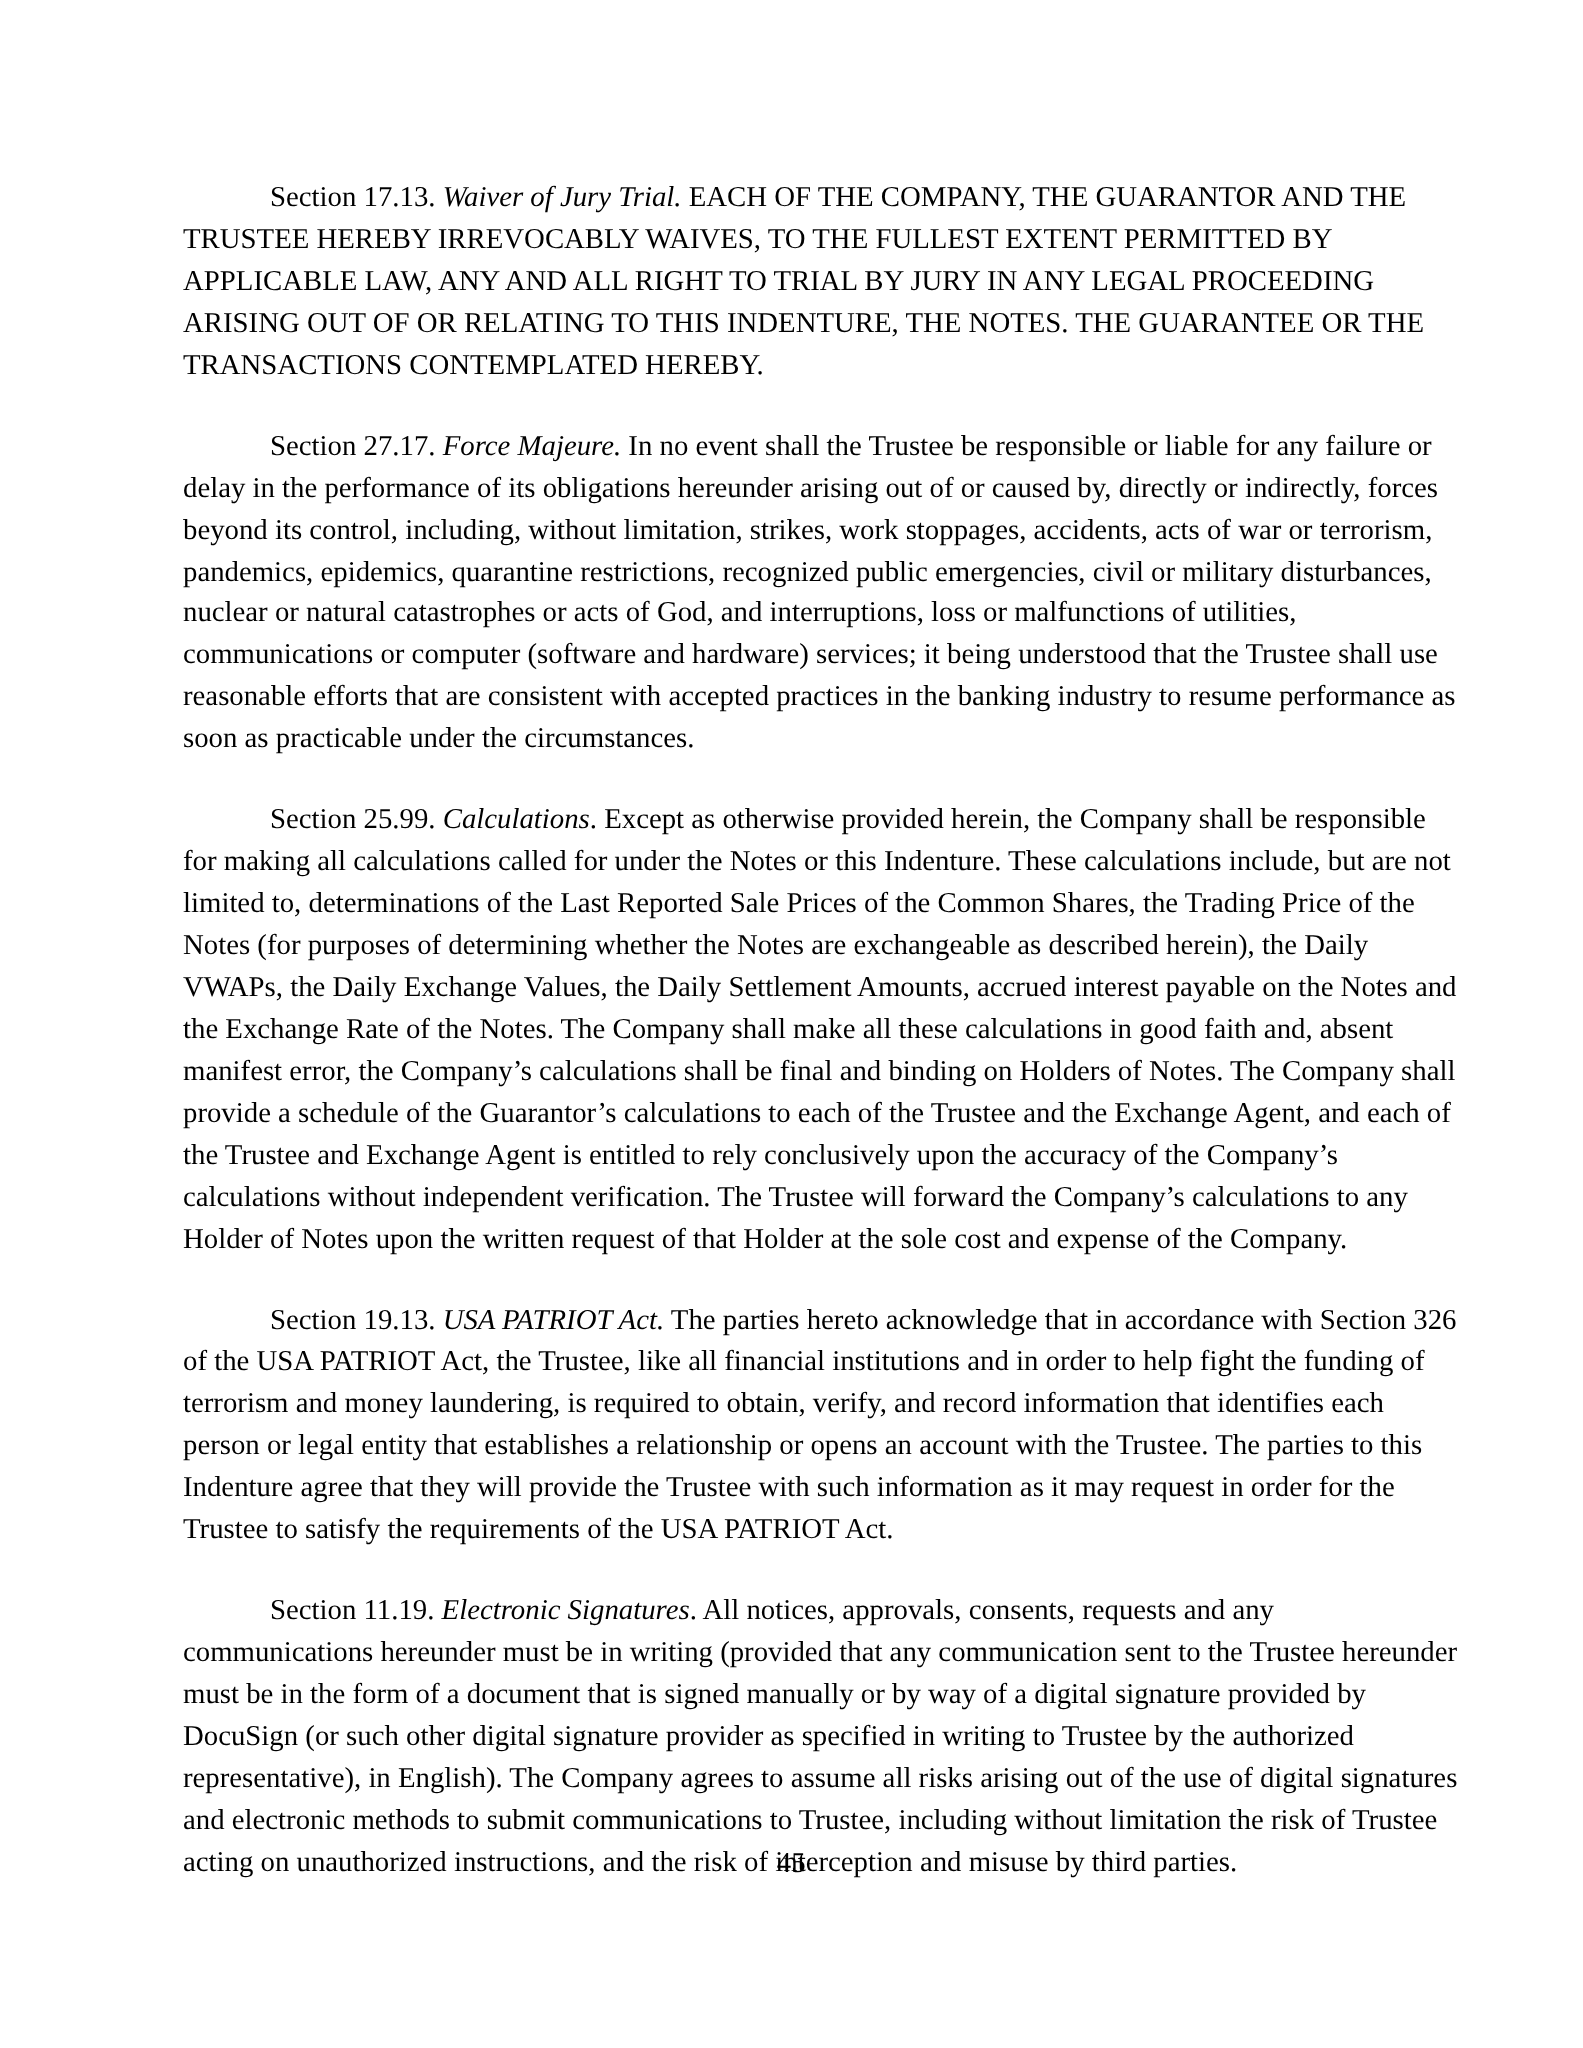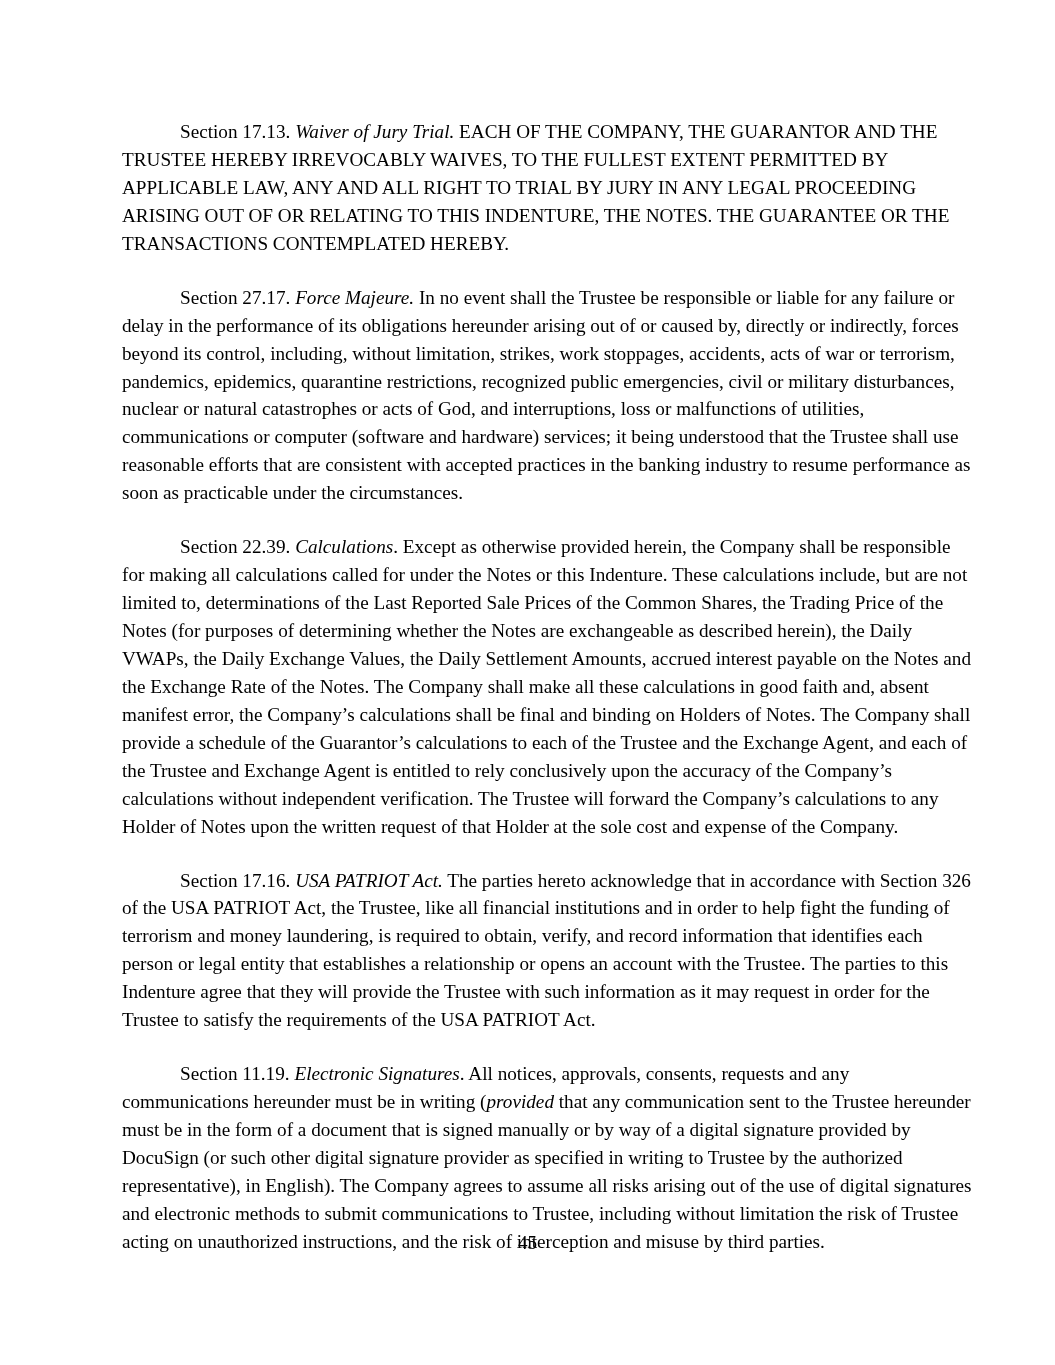--- a/index.html
+++ b/index.html
@@ -32,21 +32,20 @@
   .para:last-of-type {
     margin-bottom: 0;
   }
   .sec-label {
     font-style: normal;
   }
   .sec-title {
     font-style: italic;
   }
   .inline-italic {
-    font-style: italic;
   }
   .page-number {
     position: absolute;
     left: 0;
     right: 0;
     top: 1232px;
     text-align: center;
     font-size: 19.2px;
   }
 </style>
@@ -61,26 +60,26 @@
       <span class="sec-label">Section 17.13.</span>
       <span class="sec-title">Waiver of Jury Trial.</span><span>  EACH OF THE COMPANY, THE GUARANTOR AND THE TRUSTEE HEREBY IRREVOCABLY WAIVES, TO THE FULLEST EXTENT PERMITTED BY APPLICABLE LAW, ANY AND ALL RIGHT TO TRIAL BY JURY IN ANY LEGAL PROCEEDING ARISING OUT OF OR RELATING TO THIS INDENTURE, THE NOTES. THE GUARANTEE OR THE TRANSACTIONS CONTEMPLATED HEREBY.</span>
     </p>
 
     <p class="para">
       <span class="sec-label">Section 27.17.</span>
       <span class="sec-title">Force Majeure.</span><span>  In no event shall the Trustee be responsible or liable for any failure or delay in the performance of its obligations hereunder arising out of or caused by, directly or indirectly, forces beyond its control, including, without limitation, strikes, work stoppages, accidents, acts of war or terrorism, pandemics, epidemics, quarantine restrictions, recognized public emergencies, civil or military disturbances, nuclear or natural catastrophes or acts of God, and interruptions, loss or malfunctions of utilities, communications or computer (software and hardware) services; it being understood that the Trustee shall use reasonable efforts that are consistent with accepted practices in the banking industry to resume performance as soon as practicable under the circumstances.</span>
     </p>
 
     <p class="para">
-      <span class="sec-label">Section 22.39.</span>
+      <span class="sec-label">Section 25.99.</span>
       <span class="sec-title">Calculations</span><span>.  Except as otherwise provided herein, the Company shall be responsible for making all calculations called for under the Notes or this Indenture.  These calculations include, but are not limited to, determinations of the Last Reported Sale Prices of the Common Shares, the Trading Price of the Notes (for purposes of determining whether the Notes are exchangeable as described herein), the Daily VWAPs, the Daily Exchange Values, the Daily Settlement Amounts, accrued interest payable on the Notes and the Exchange Rate of the Notes.  The Company shall make all these calculations in good faith and, absent manifest error, the Company’s calculations shall be final and binding on Holders of Notes.  The Company shall provide a schedule of the Guarantor’s calculations to each of the Trustee and the Exchange Agent, and each of the Trustee and Exchange Agent is entitled to rely conclusively upon the accuracy of the Company’s calculations without independent verification.  The Trustee will forward the Company’s calculations to any Holder of Notes upon the written request of that Holder at the sole cost and expense of the Company.</span>
     </p>
 
     <p class="para">
-      <span class="sec-label">Section 17.16.</span>
+      <span class="sec-label">Section 19.13.</span>
       <span class="sec-title">USA PATRIOT Act.</span><span>  The parties hereto acknowledge that in accordance with Section 326 of the USA PATRIOT Act, the Trustee, like all financial institutions and in order to help fight the funding of terrorism and money laundering, is required to obtain, verify, and record information that identifies each person or legal entity that establishes a relationship or opens an account with the Trustee.  The parties to this Indenture agree that they will provide the Trustee with such information as it may request in order for the Trustee to satisfy the requirements of the USA PATRIOT Act.</span>
     </p>
 
     <p class="para">
       <span class="sec-label">Section 11.19.</span>
       <span class="sec-title">Electronic Signatures</span><span>.  All notices, approvals, consents, requests and any communications hereunder must be in writing (</span><span class="inline-italic">provided</span><span> that any communication sent to the Trustee hereunder must be in the form of a document that is signed manually or by way of a digital signature provided by DocuSign (or such other digital signature provider as specified in writing to Trustee by the authorized representative), in English).  The Company agrees to assume all risks arising out of the use of digital signatures and electronic methods to submit communications to Trustee, including without limitation the risk of Trustee acting on unauthorized instructions, and the risk of interception and misuse by third parties.</span>
     </p>
 
   </div>
 

